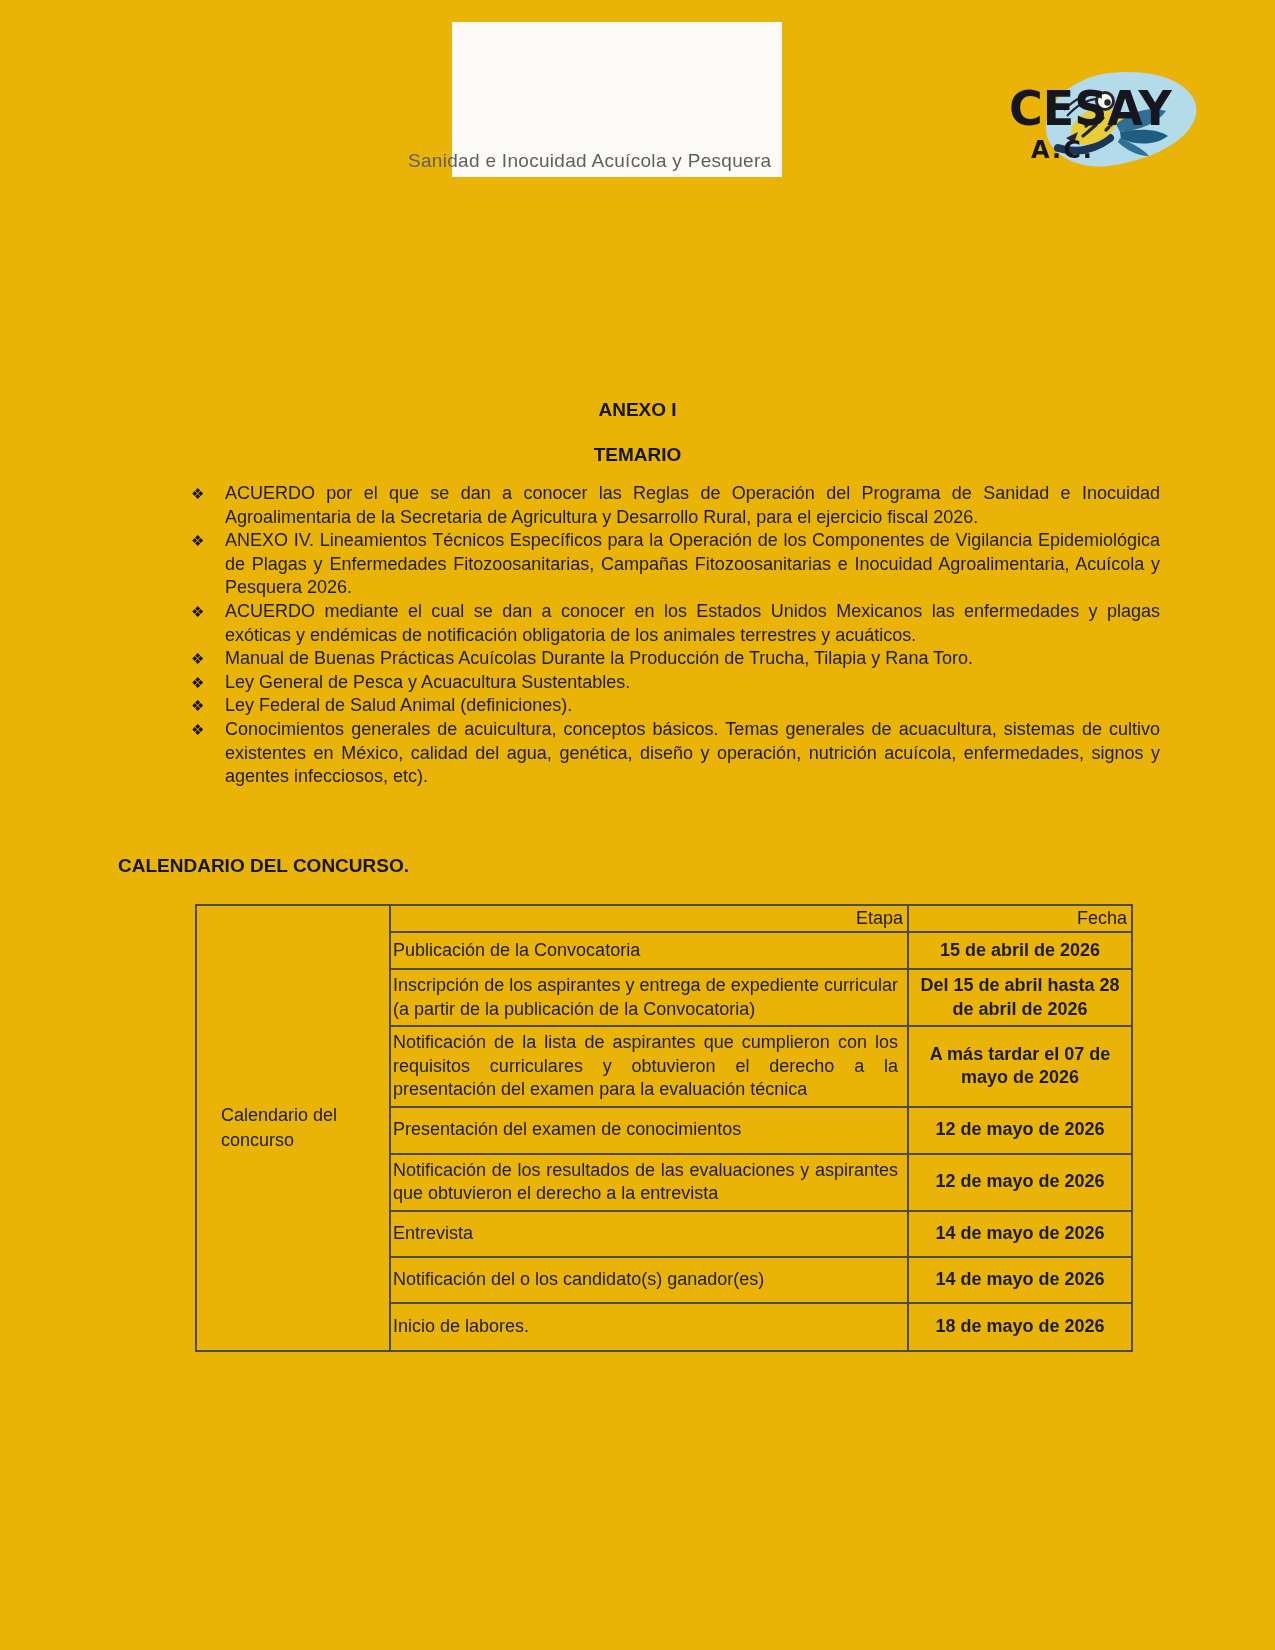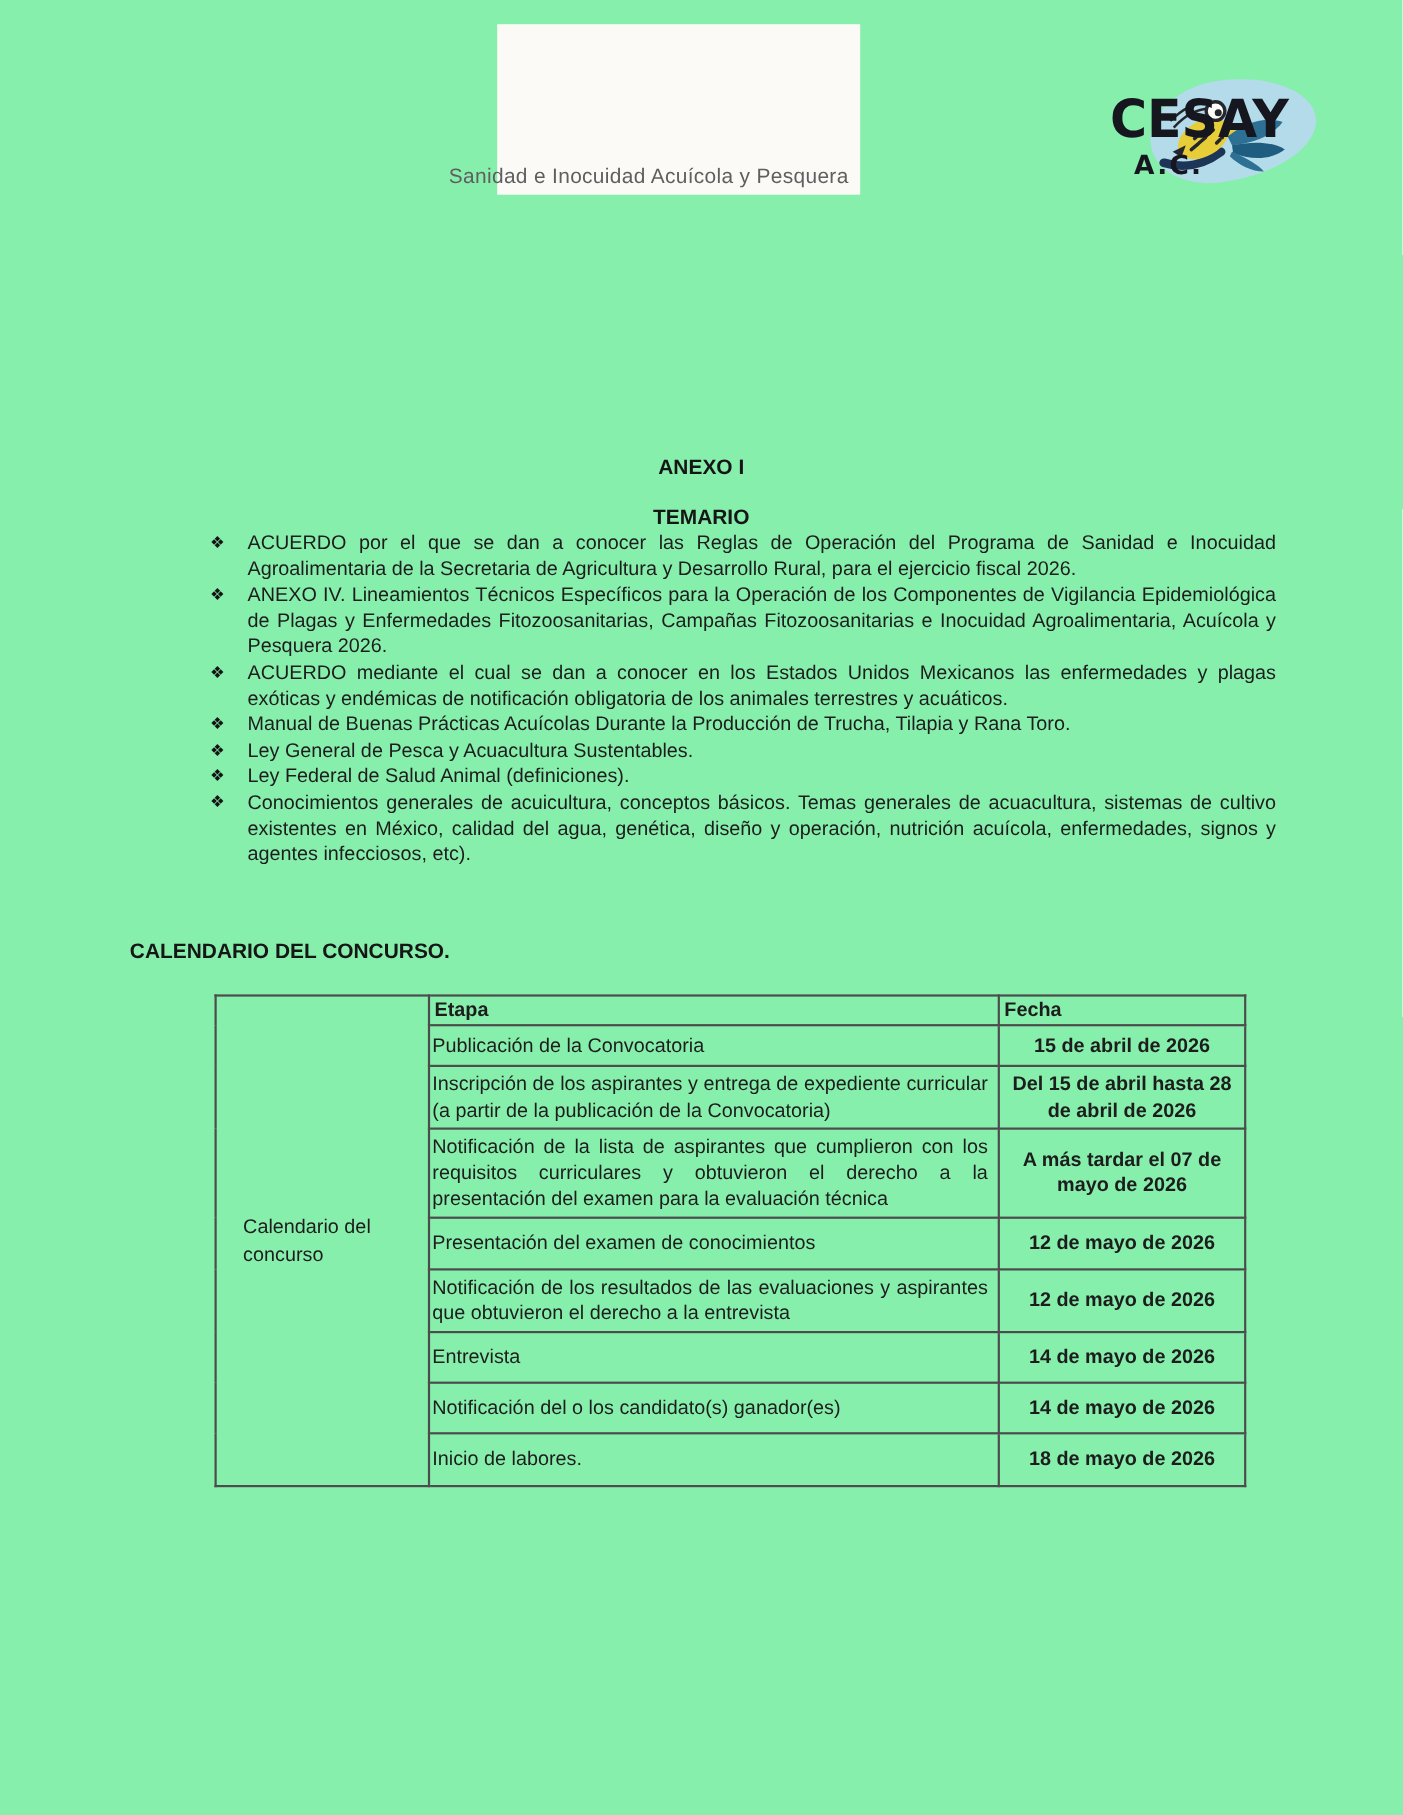--- a/index.html
+++ b/index.html
@@ -1,19 +1,19 @@
 <!DOCTYPE html>
 <html><head>
 <meta charset="utf-8">
 <style>
   * { margin:0; padding:0; box-sizing:border-box; }
   html, body { background:#ffffff; }
   .page {
     position:relative; width:1275px; height:1650px; margin:0 auto;
-    background:#86efac; overflow:hidden;
+    background:#eab308; overflow:hidden;
     font-family:"Liberation Sans", sans-serif; color:#1d1d1d;
   }
 
   
   .logo-img { position:absolute; left:452px; top:22px; width:330px; height:155px; background:#fcfaf7; }
   .logo-art { position:absolute; left:465px; top:38px; width:350px; height:112px; }
   .logo-blob {
     position:absolute; left:128px; top:12px; width:152px; height:92px;
     background:#b3dbe9; border-radius:46% 54% 62% 38% / 55% 48% 52% 45%;
     transform:rotate(-7deg); z-index:0;
@@ -28,40 +28,40 @@
     position:absolute; left:114px; top:76px; z-index:3;
     font-family:"DejaVu Sans", sans-serif; font-weight:800; font-size:24px;
     letter-spacing:2px; color:#16161f;
   }
   .logo-tagline {
     position:absolute; left:408px; top:150px; width:480px; text-align:left;
     font-size:19px; color:#5f5f5f; letter-spacing:0.3px;
   }
 
   
-  .h-center { position:absolute; left:0; width:100%; text-align:center; font-weight:bold; font-size:19px; color:#161616;margin-top:16px; }
+  .h-center { position:absolute; left:0; width:100%; text-align:center; font-weight:bold; font-size:19px; color:#161616; }
   .h-anexo   { top:399px; }
   .h-temario { top:444px; }
   .h-calendario { position:absolute; left:118px; top:855px; font-weight:bold; font-size:19px; color:#161616; }
 
   
   .temario-list { position:absolute; left:225px; top:482px; width:935px; list-style:none; }
   .temario-list li {
     position:relative; font-size:18px; line-height:23.6px;
     text-align:justify; color:#1d1d1d;
   }
   .temario-list li .bullet { position:absolute; left:-34px; top:0px; font-size:15px; color:#141414; }
 
   
   .calendar {
     position:absolute; left:195px; top:904px; width:936px;
     border-collapse:collapse; table-layout:fixed;
   }
   .calendar td { border:2px solid #4c4c4c; vertical-align:middle; font-size:18px; color:#1d1d1d; }
-  .calendar .hdr   { text-align:left; font-weight:bold; padding:1px 4px; }
+  .calendar .hdr   { text-align:right; font-weight:normal; padding:1px 4px; }
   .calendar .label-cell { text-align:left; padding:0 24px; line-height:25px;border-radius:29px; }
   .calendar .etapa { text-align:justify; padding:4px 9px 4px 2px; line-height:23.5px; }
   .calendar .fecha { text-align:center; font-weight:bold; padding:4px 8px; line-height:23.5px; }
   .calendar tr:nth-child(1) { height:27px; }
   .calendar tr:nth-child(2) { height:37px; }
   .calendar tr:nth-child(3) { height:44px; }
   .calendar tr:nth-child(4) { height:74px; }
   .calendar tr:nth-child(5) { height:47px; }
   .calendar tr:nth-child(6) { height:54px;border-radius:26px; }
   .calendar tr:nth-child(7) { height:46px; }

